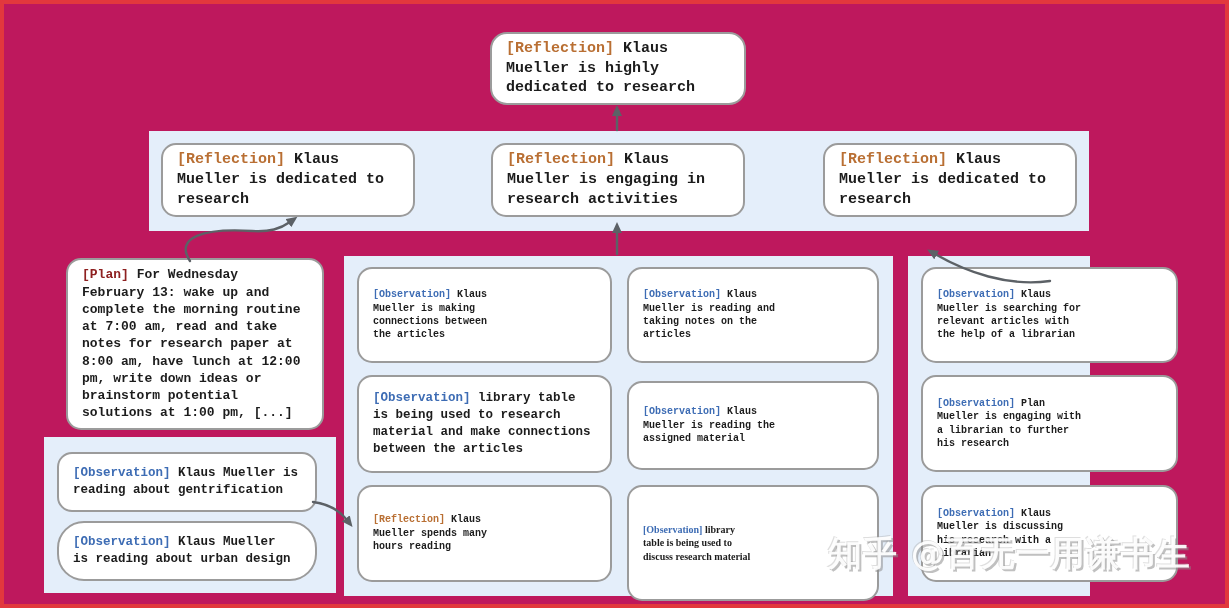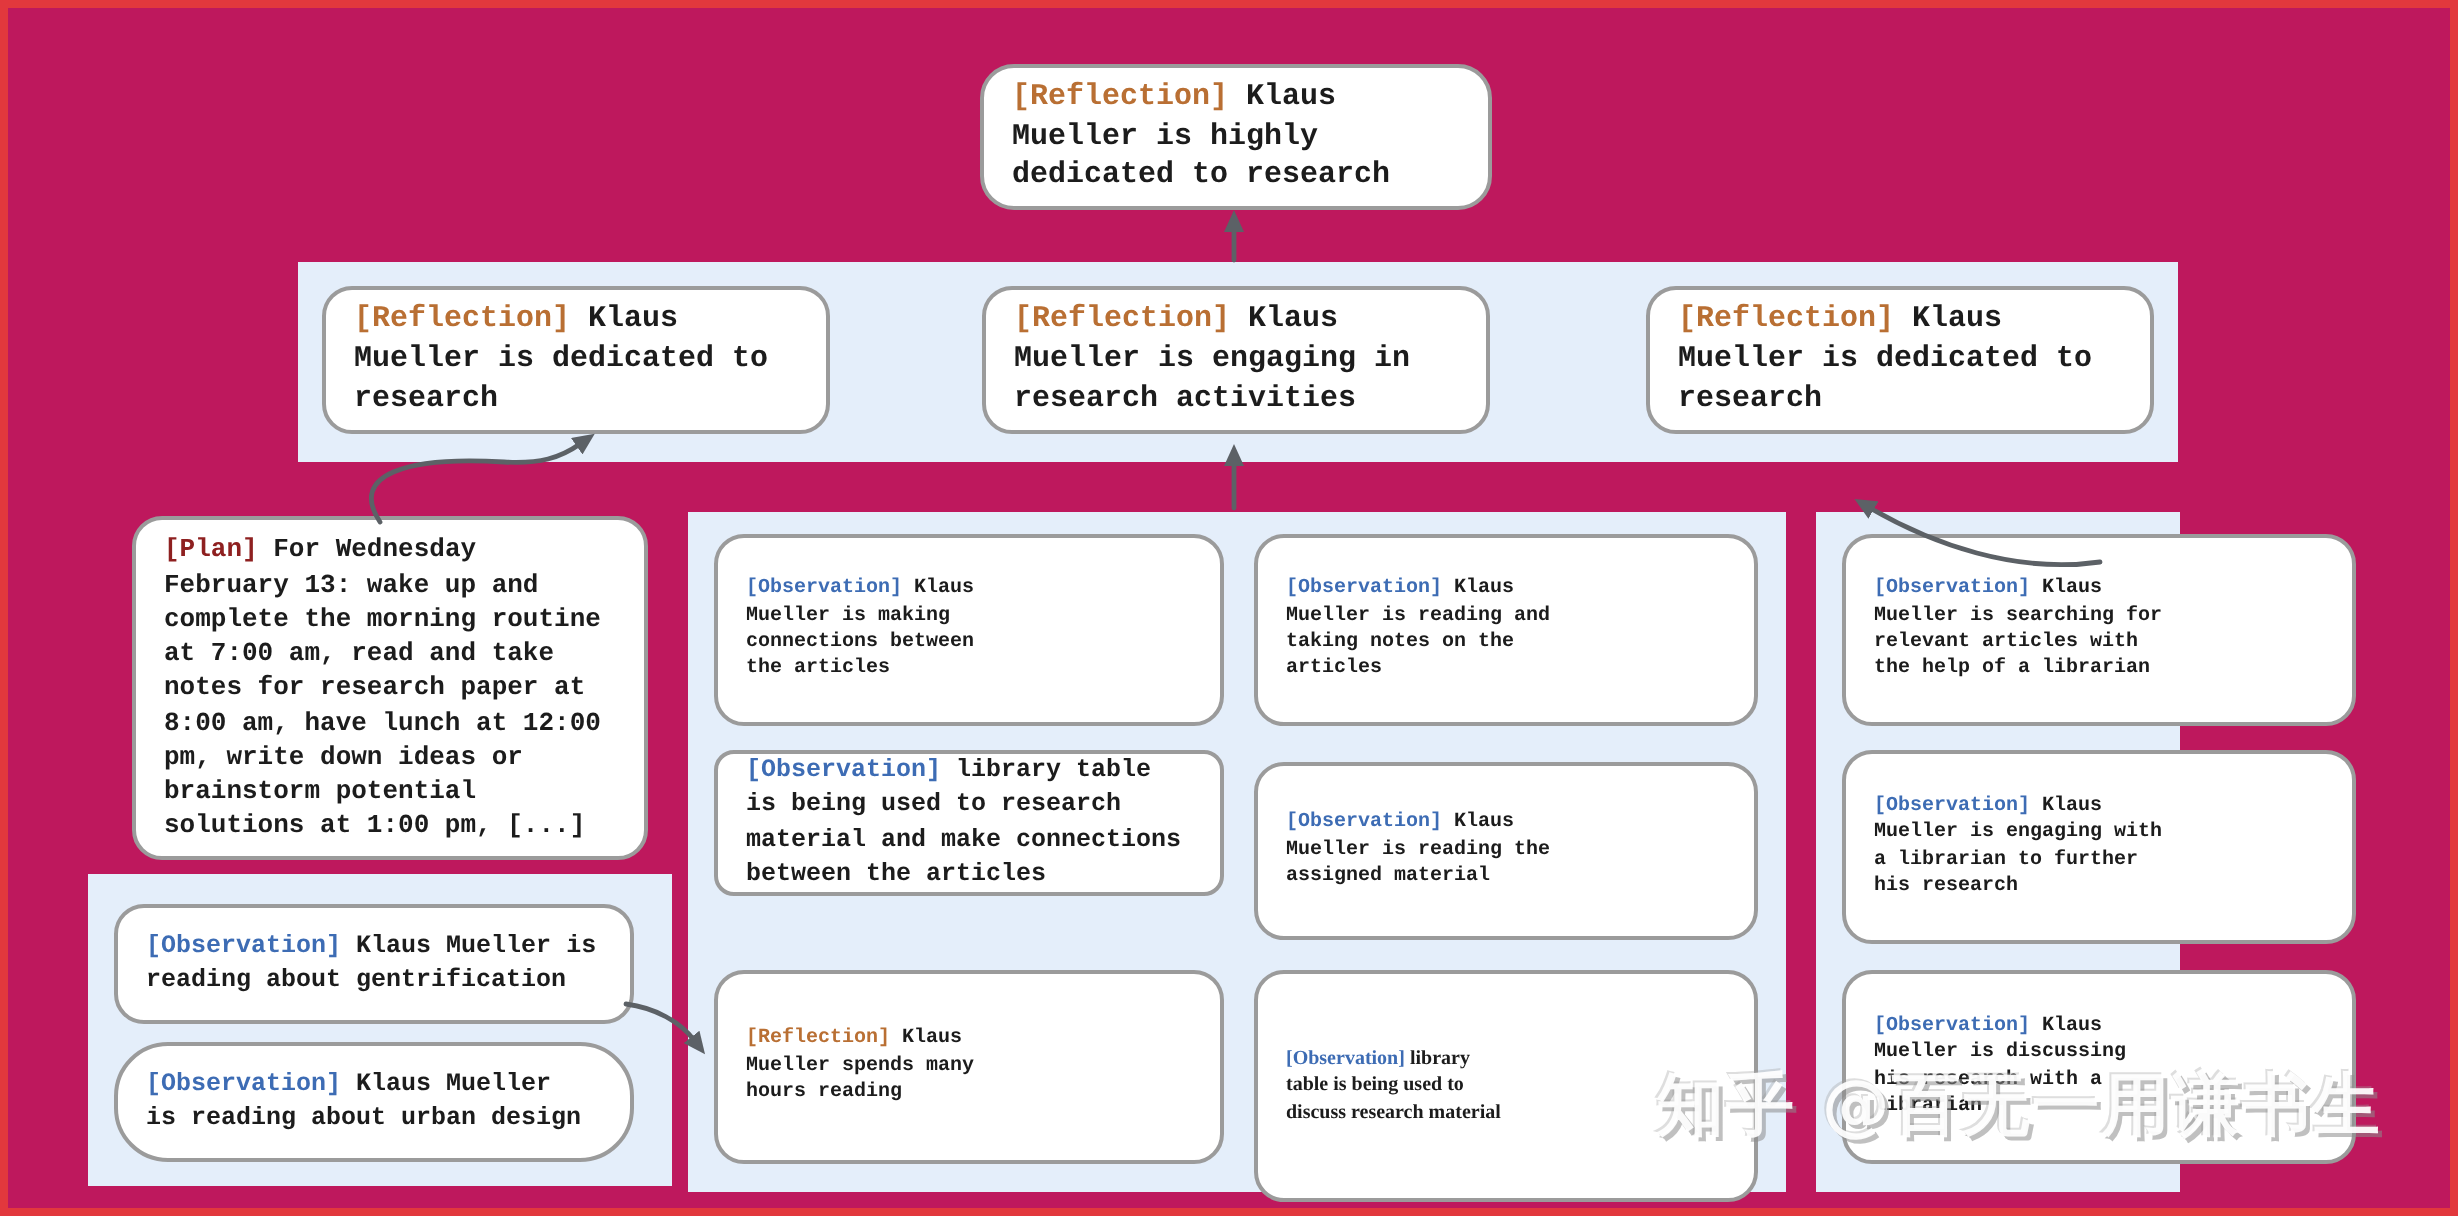--- a/index.html
+++ b/index.html
@@ -87,21 +87,21 @@
     <div class="inner"><span class="t-observation">[Observation]</span> <span>Klaus Mueller
 is reading about urban design</span></div>
   </div>
 
   <div class="node fs14" style="left:353px;top:263px;width:255px;height:96px;">
     <div class="inner"><span class="t-observation">[Observation]</span> <span>Klaus
 Mueller is making
 connections between
 the articles</span></div>
   </div>
-  <div class="node fs12" style="left:353px;top:371px;width:255px;height:73px;border-radius:10px;">
+  <div class="node fs12" style="left:353px;top:371px;width:255px;height:98px;">
     <div class="inner"><span class="t-observation">[Observation]</span> <span>library table
 is being used to research
 material and make connections
 between the articles</span></div>
   </div>
   <div class="node fs14" style="left:353px;top:481px;width:255px;height:97px;">
     <div class="inner"><span class="t-reflection">[Reflection]</span> <span>Klaus
 Mueller spends many
 hours reading</span></div>
   </div>
@@ -123,21 +123,21 @@
 discuss research material</span></div>
   </div>
 
   <div class="node fs14" style="left:917px;top:263px;width:257px;height:96px;">
     <div class="inner"><span class="t-observation">[Observation]</span> <span>Klaus
 Mueller is searching for
 relevant articles with
 the help of a librarian</span></div>
   </div>
   <div class="node fs14" style="left:917px;top:371px;width:257px;height:97px;">
-    <div class="inner"><span class="t-observation">[Observation]</span> <span>Klaus
+    <div class="inner"><span class="t-observation">[Observation]</span> <span>Plan
 Mueller is engaging with
 a librarian to further
 his research</span></div>
   </div>
   <div class="node fs14" style="left:917px;top:481px;width:257px;height:97px;">
     <div class="inner"><span class="t-observation">[Observation]</span> <span>Klaus
 Mueller is discussing
 his research with a
 librarian</span></div>
   </div>

